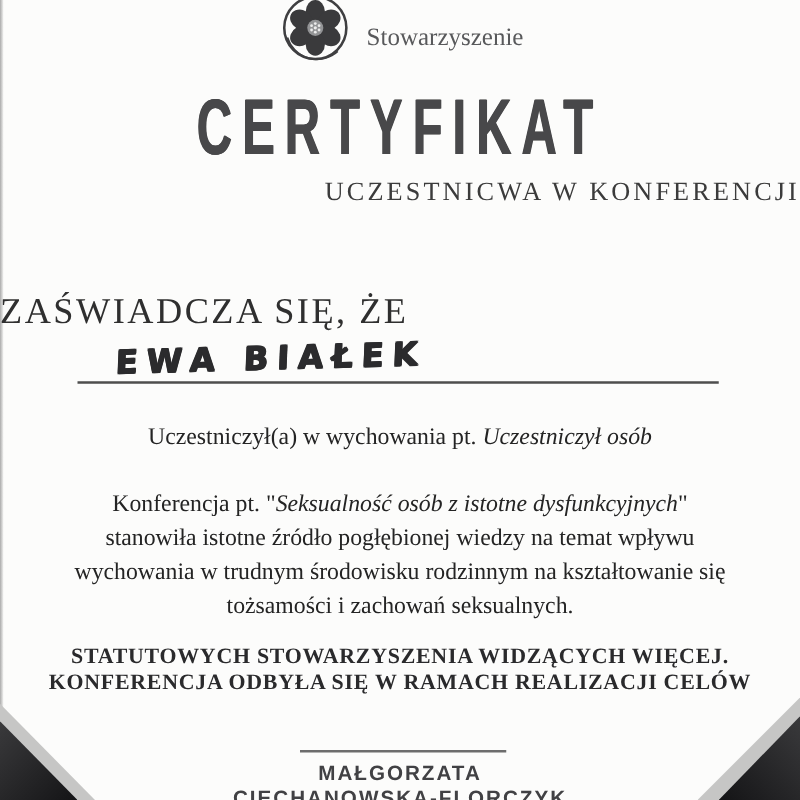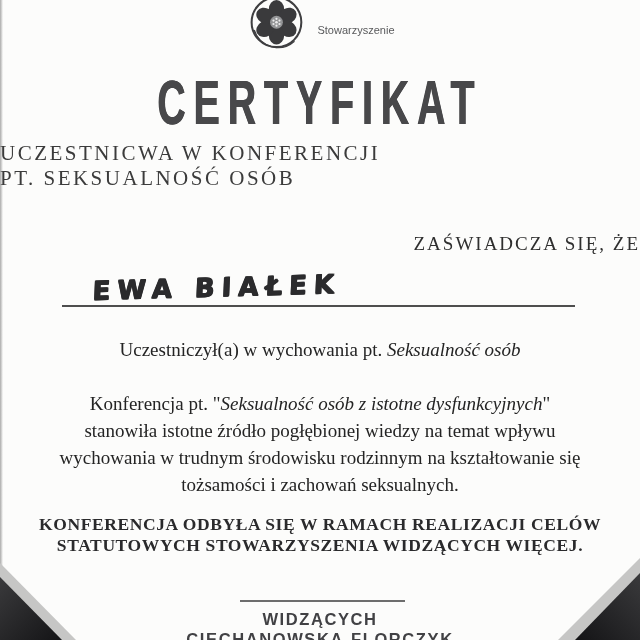--- a/index.html
+++ b/index.html
@@ -27,22 +27,22 @@
     position: absolute;
     top: -6px;
     left: 50%;
     transform: translateX(-50%);
     display: flex;
     align-items: center;
     gap: 10px;
   }
   .logo-mark { width: 62px; height: 60px; flex: 0 0 auto; }
   .org-name {
-    font-family: Liberation Sans, sans-serif;
-    font-size: 11px;
+    font-family: Liberation Serif, serif;
+    font-size: 20px;
     line-height: 19px;
     color: #58595b;
     padding-top: 12px;
     white-space: nowrap;
   }
 
   
   .title {
     position: absolute;
     top: 66px;
@@ -57,34 +57,34 @@
     transform-origin: 50% 50%;
     white-space: nowrap;
     text-shadow: 0.6px 0 0 #48484a, -0.6px 0 0 #48484a;
   }
 
   
   .subtitle {
     position: absolute;
     top: 141px;
     width: 100%;
-    text-align: left;
+    text-align: right;
     font-size: 21px;
     line-height: 25px;
     letter-spacing: 2.5px;
     color: #3b3b3b;
   }
 
   
   .attest {
     position: absolute;
     top: 233px;
     width: 100%;
-    text-align: right;
-    font-size: 19px;
+    text-align: left;
+    font-size: 29px;
     letter-spacing: 2px;
     color: #2f2f2f;
   }
 
   
   .hand-name {
     position: absolute;
     top: 272px;
     left: 92px;
     font-family: "DejaVu Sans", sans-serif;
@@ -211,43 +211,42 @@
     </svg>
     <div class="org-name">
       <div>Stowarzyszenie</div>
     </div>
   </div>
 
   <div class="title">CERTYFIKAT</div>
 
   <div class="subtitle">
     <div>UCZESTNICWA W KONFERENCJI</div>
-    <div>PT. SEKSUALNOŚĆ OSÓB</div>
   </div>
 
   <div class="attest">ZAŚWIADCZA SIĘ, ŻE</div>
 
   <div class="hand-name">EWA BIAŁEK</div>
   <div class="name-line"></div>
 
   <p class="body-text">
-    <span>Uczestniczył(a) w wychowania pt. </span><i>Seksualność osób</i><br>
+    <span>Uczestniczył(a) w wychowania pt. </span><i>Uczestniczył osób</i><br>
     <br>
     <span>Konferencja pt. "</span><i>Seksualność osób z istotne dysfunkcyjnych</i><span>"</span><br>
     <span>stanowiła istotne źródło pogłębionej wiedzy na temat wpływu wychowania w trudnym środowisku rodzinnym na kształtowanie się tożsamości i zachowań seksualnych.</span>
   </p>
 
   <div class="footer-statement">
+    <div>STATUTOWYCH STOWARZYSZENIA WIDZĄCYCH WIĘCEJ.</div>
     <div>KONFERENCJA ODBYŁA SIĘ W RAMACH REALIZACJI CELÓW</div>
-    <div>STATUTOWYCH STOWARZYSZENIA WIDZĄCYCH WIĘCEJ.</div>
   </div>
 
   <div class="sig-line"></div>
   <div class="sig-name">
-    <div>WIDZĄCYCH</div>
+    <div>MAŁGORZATA</div>
     <div>CIECHANOWSKA-FLORCZYK</div>
   </div>
 
   <div class="corner corner-left">
     <div class="stripe"></div>
     <div class="black"></div>
   </div>
   <div class="corner corner-right">
     <div class="stripe"></div>
     <div class="black"></div>

